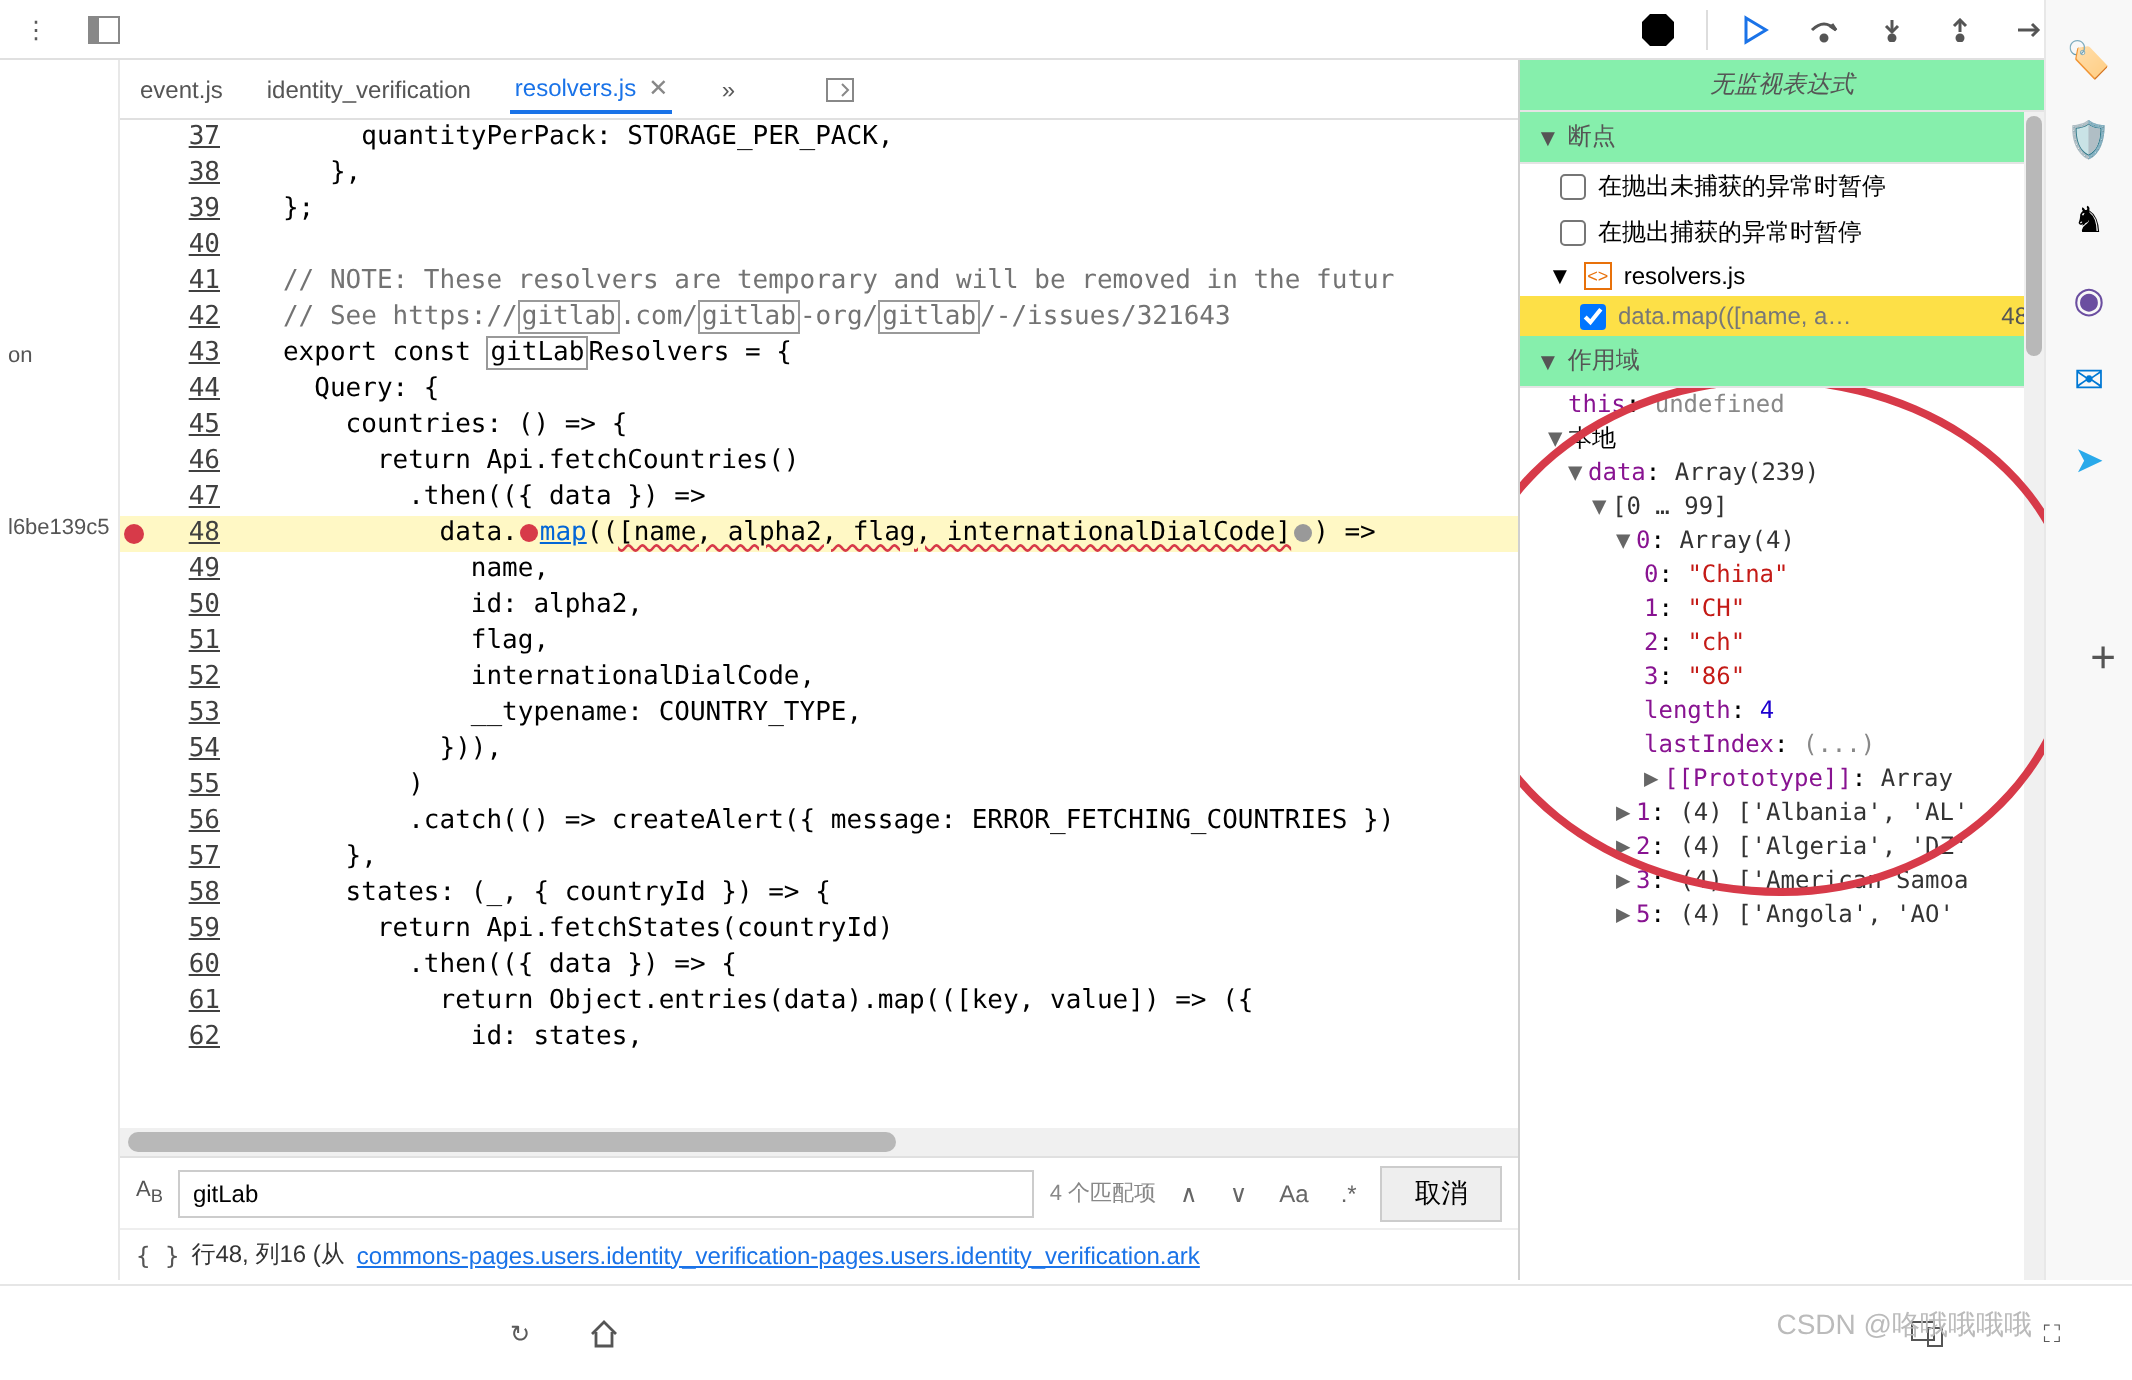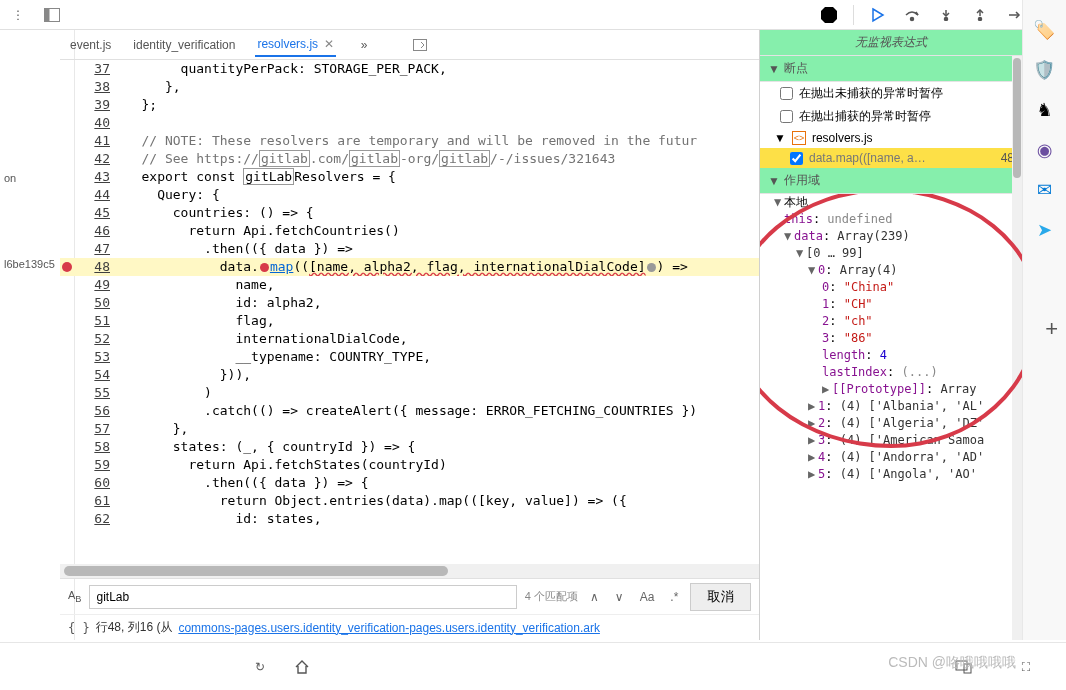--- a/index.html
+++ b/index.html
@@ -1,21 +1,21 @@
 <!DOCTYPE html>
 <html><head>
 <meta charset="utf-8">
 <style>
 * { box-sizing: border-box; margin: 0; padding: 0; }
 body { font-family: "Segoe UI", Arial, sans-serif; font-size: 12px; background: #fff; width: 1066px; height: 690px; overflow: hidden; position: relative; }
 .top-bar { height: 30px; border-bottom: 1px solid #e0e0e0; display: flex; align-items: center; padding: 0 8px; gap: 14px; }
 .top-bar .spacer { flex: 1; }
 .icon-btn { width: 20px; height: 20px; display: flex; align-items: center; justify-content: center; cursor: pointer; color: #5a5a5a; }
 .icon-btn.play svg { stroke: #1a73e8; }
-.left-strip { position: absolute; left: 0; top: 30px; width: 75px; height: 610px; background: #fff; border-right: 1px solid #e8e8e8; padding-top: 140px; font-size: 11px; color: #555; }
+.left-strip { position: absolute; left: 0; top: 30px; width: 60px; height: 610px; background: #fff; border-right: 1px solid #e8e8e8; padding-top: 140px; font-size: 11px; color: #555; }
 .left-strip .hash { margin-top: 70px; padding: 2px 4px; word-break: break-all; }
 .right-strip { position: absolute; right: 0; top: 0; width: 44px; height: 640px; background: #f8f8f8; border-left: 1px solid #e8e8e8; display: flex; flex-direction: column; align-items: center; gap: 16px; padding-top: 18px; }
 .right-strip .ricon { width: 24px; height: 24px; display: flex; align-items: center; justify-content: center; font-size: 18px; }
 .main { position: absolute; left: 60px; top: 30px; right: 44px; bottom: 50px; display: flex; }
 .editor-pane { flex: 1; display: flex; flex-direction: column; border-right: 1px solid #d0d0d0; min-width: 0; justify-content: center; }
 .tabs { height: 30px; display: flex; align-items: center; border-bottom: 1px solid #e0e0e0; padding: 0 8px; gap: 18px; }
 .tab { padding: 4px 2px; color: #555; cursor: pointer; font-size: 12px; }
 .tab.active { color: #1a73e8; border-bottom: 2px solid #1a73e8; }
 .tab .close { margin-left: 6px; color: #888; }
 .code-area { flex: 1; overflow: hidden; position: relative; }
@@ -238,36 +238,35 @@
         <input type="checkbox" checked="" style="">
         <span style="color:#777">data.map(([name, a…</span>
         <span class="num">48</span>
       </div>
     <div class="dbg-section-h">
         <span>▼</span>
         <span>作用域</span>
       </div>
 
     <div class="scope-body">
+      <div class="tree-row indent1"><span class="k-name">this</span>: <span class="k-val-grey">undefined</span></div>
       <div class="tree-row"><span class="arrow">▼</span><span>本地</span></div>
-      <div class="tree-row indent1"><span class="k-name">this</span>: <span class="k-val-grey">undefined</span></div>
       <div class="tree-row indent1"><span class="arrow">▼</span><span class="k-name">data</span>: <span class="k-val-obj">Array(239)</span></div>
       <div class="tree-row indent2"><span class="arrow">▼</span><span class="k-val-obj">[0 … 99]</span></div>
       <div class="tree-row indent3"><span class="arrow">▼</span><span class="k-name">0</span>: <span class="k-val-obj">Array(4)</span></div>
       <div class="tree-row indent4"><span class="k-name">0</span>: <span class="k-val-str">"China"</span></div>
       <div class="tree-row indent4"><span class="k-name">1</span>: <span class="k-val-str">"CH"</span></div>
       <div class="tree-row indent4"><span class="k-name">2</span>: <span class="k-val-str">"ch"</span></div>
       <div class="tree-row indent4"><span class="k-name">3</span>: <span class="k-val-str">"86"</span></div>
       <div class="tree-row indent4"><span class="k-name">length</span>: <span class="k-val-num">4</span></div>
       <div class="tree-row indent4"><span class="k-name">lastIndex</span>: <span class="k-val-grey">(...)</span></div>
       <div class="tree-row indent4"><span class="arrow">▶</span><span class="k-name">[[Prototype]]</span>: <span class="k-val-obj">Array</span></div>
       <div class="tree-row indent3"><span class="arrow">▶</span><span class="k-name">1</span>: <span class="k-val-obj">(4) ['Albania', 'AL'</span></div>
       <div class="tree-row indent3"><span class="arrow">▶</span><span class="k-name">2</span>: <span class="k-val-obj">(4) ['Algeria', 'DZ'</span></div>
       <div class="tree-row indent3"><span class="arrow">▶</span><span class="k-name">3</span>: <span class="k-val-obj">(4) ['American Samoa</span></div>
-      <div class="tree-row indent3"><span class="arrow">▶</span><span class="k-name">4</span>: <span class="k-val-obj">(4) ['Andorra', 'AD'</span></div>
       <div class="tree-row indent3"><span class="arrow">▶</span><span class="k-name">5</span>: <span class="k-val-obj">(4) ['Angola', 'AO'</span></div>
       <div class="red-circle" style="left:-30px; top:-6px; width:310px; height:260px;"></div>
     </div>
   </div>
 </div>
 
 <div class="bottom-chrome">
   <span class="icon-btn">↻</span>
   <span class="icon-btn">
       <svg width="16" height="16" viewBox="0 0 16 16" fill="none" stroke="#555" stroke-width="1.4">

